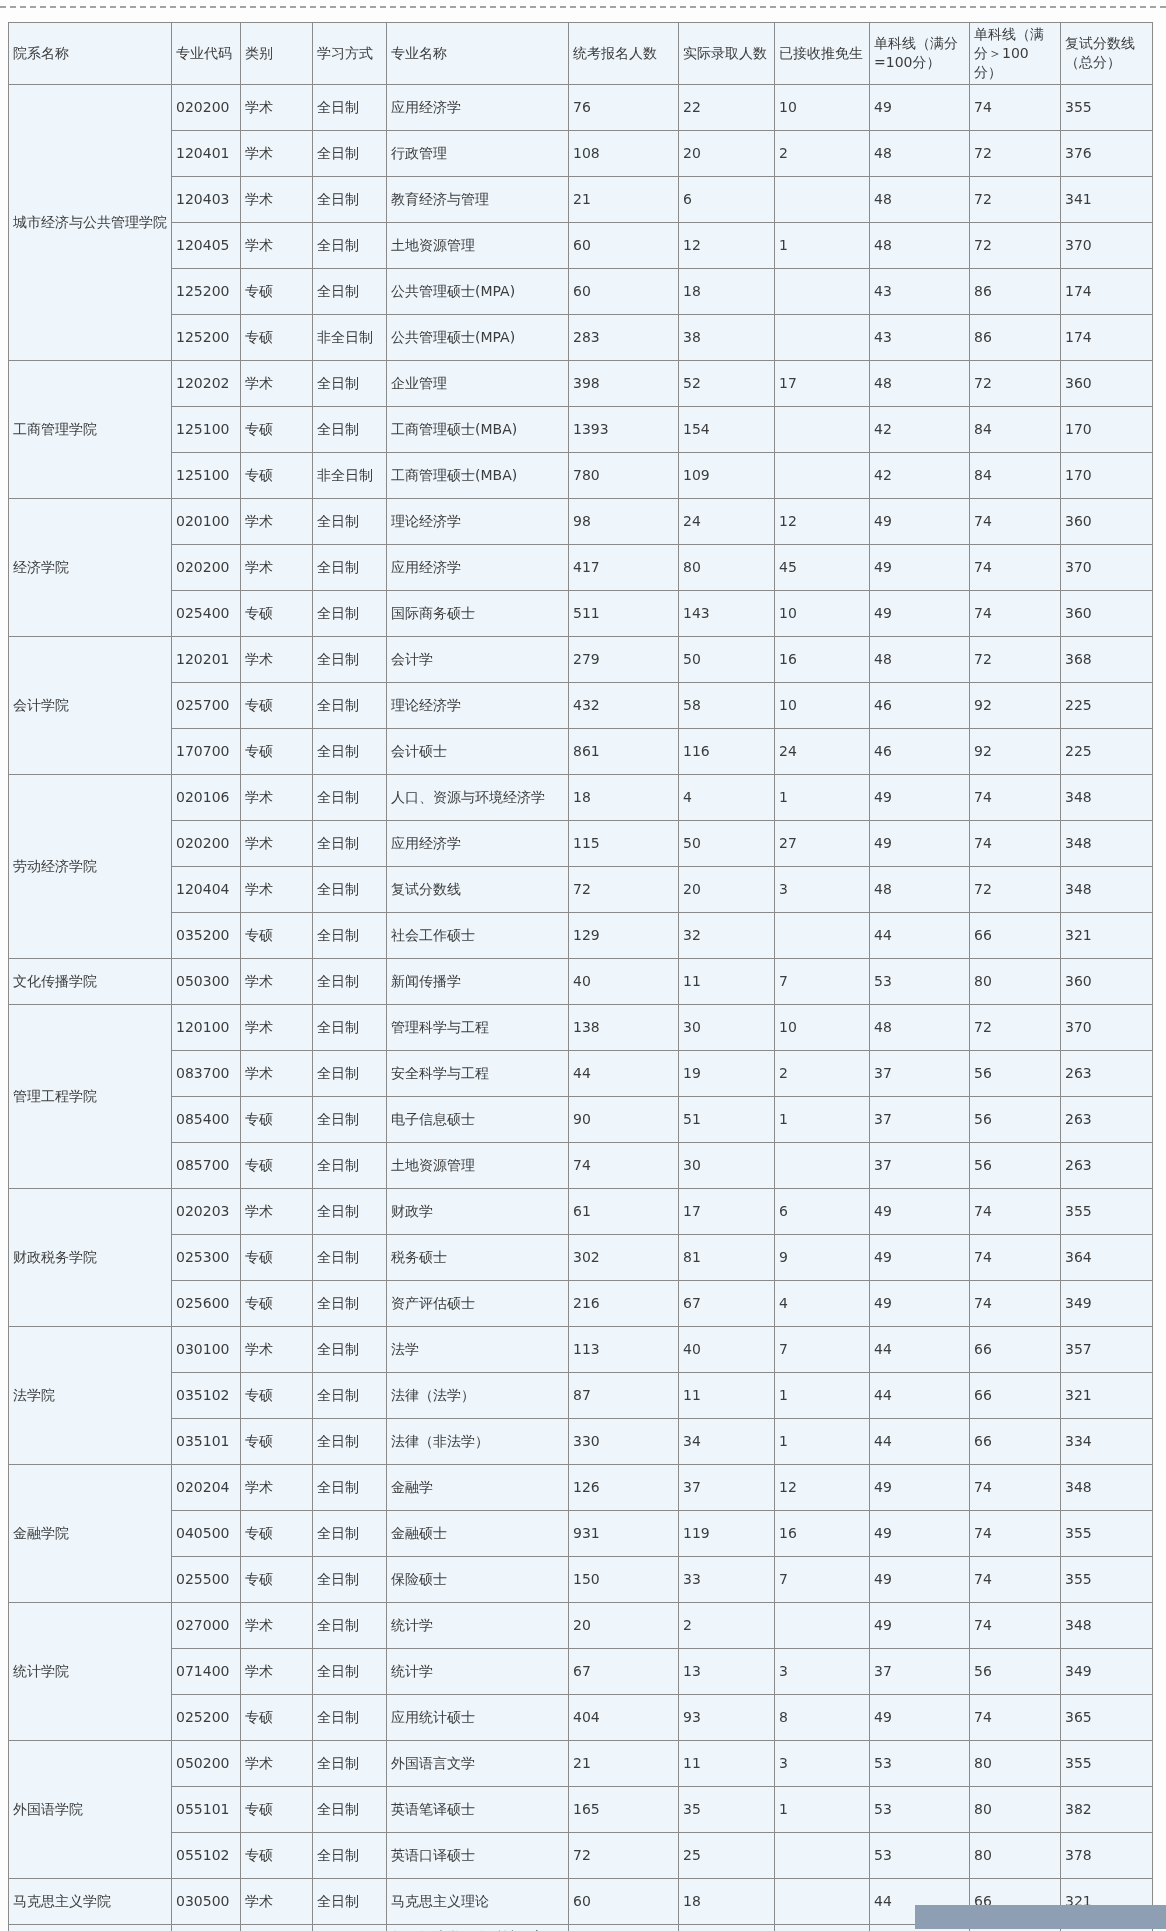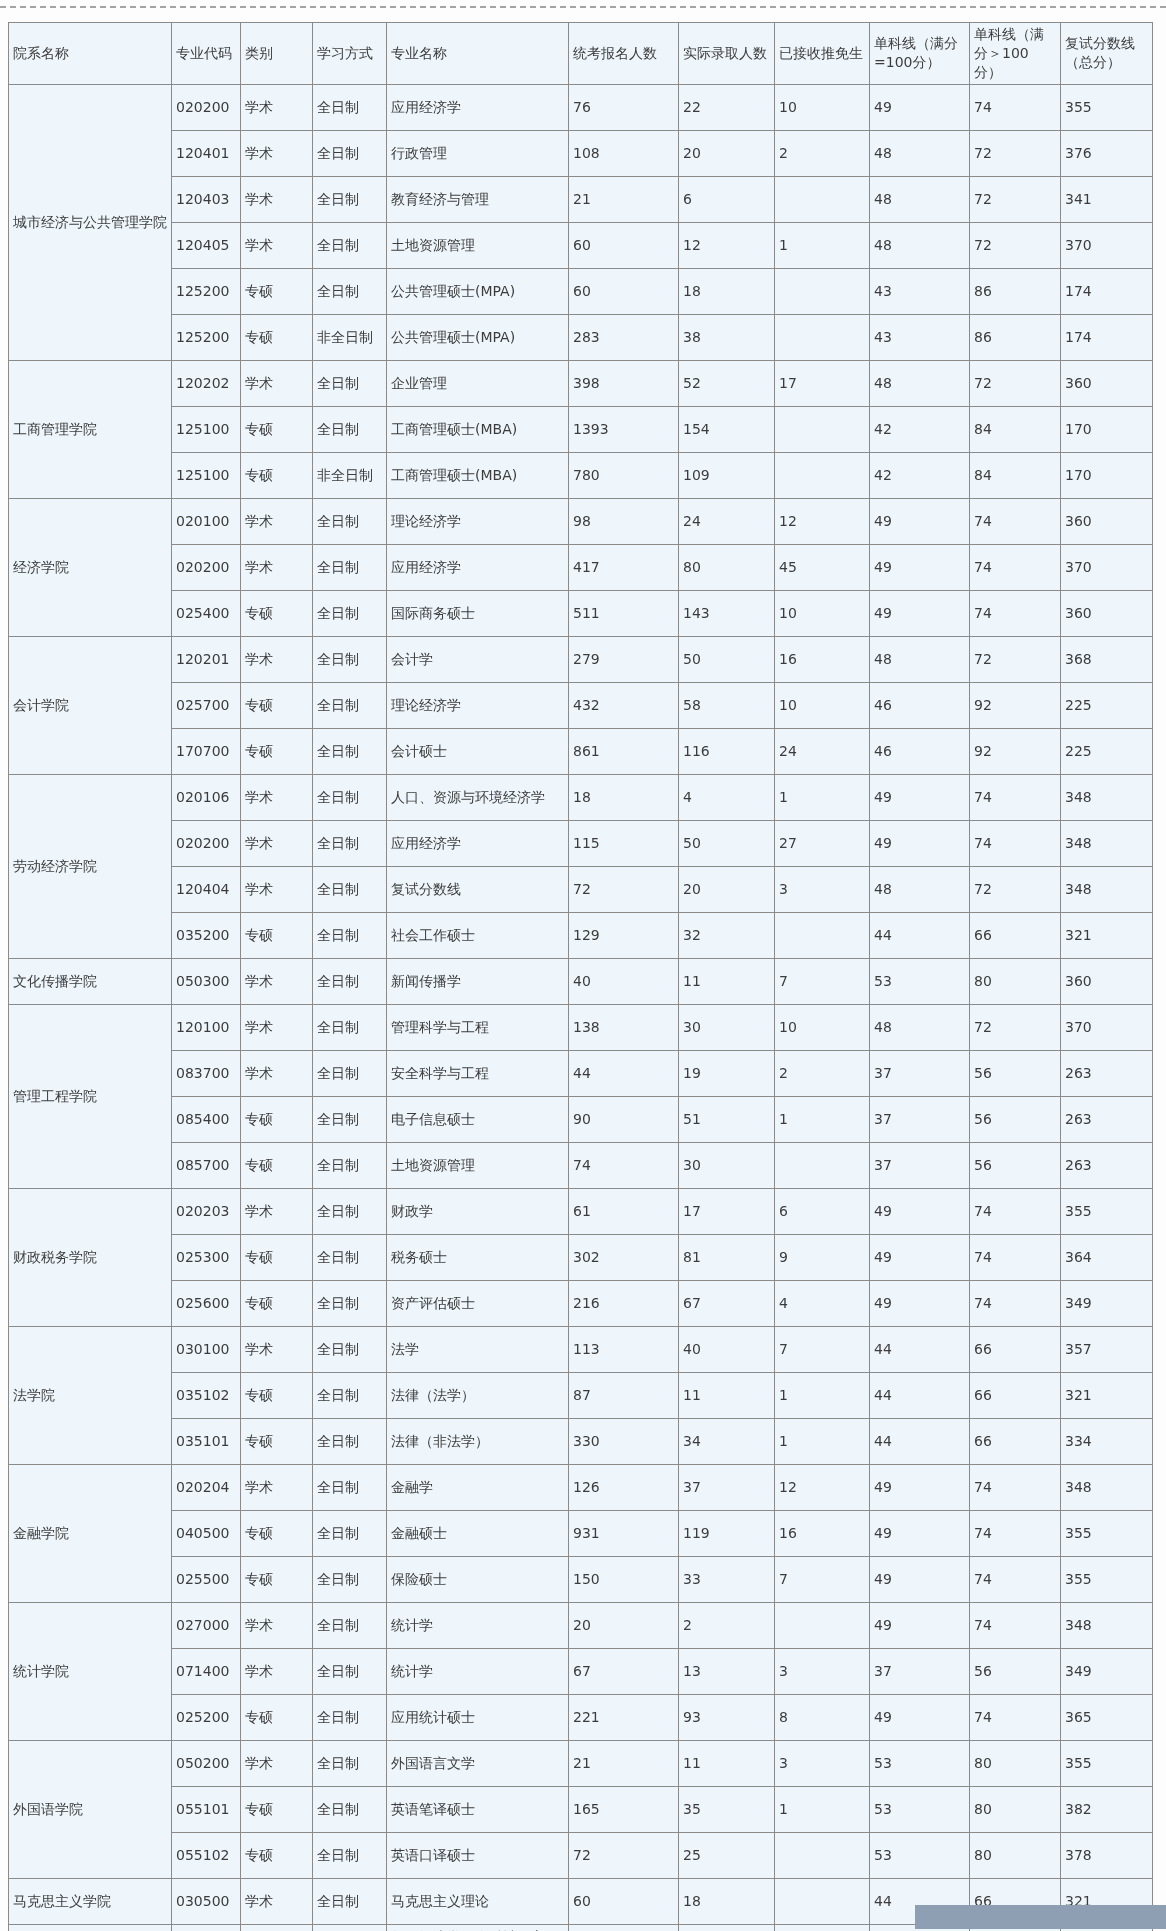--- a/index.html
+++ b/index.html
@@ -524,21 +524,21 @@
           <td>3</td>
           <td>37</td>
           <td>56</td>
           <td>349</td>
         </tr>
         <tr>
           <td>025200</td>
           <td>专硕</td>
           <td>全日制</td>
           <td>应用统计硕士</td>
-          <td>221</td>
+          <td>404</td>
           <td>93</td>
           <td>8</td>
           <td>49</td>
           <td>74</td>
           <td>365</td>
         </tr>
         <tr>
           <td rowspan="3">外国语学院</td>
           <td>050200</td>
           <td>学术</td>

